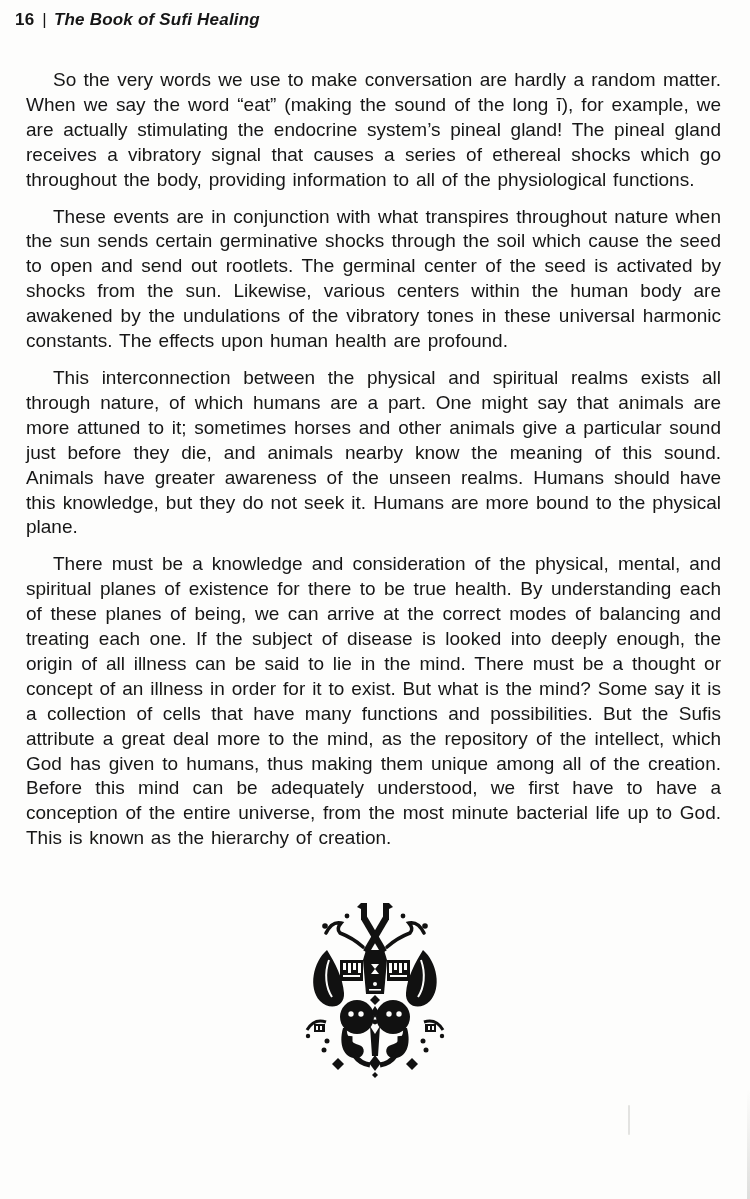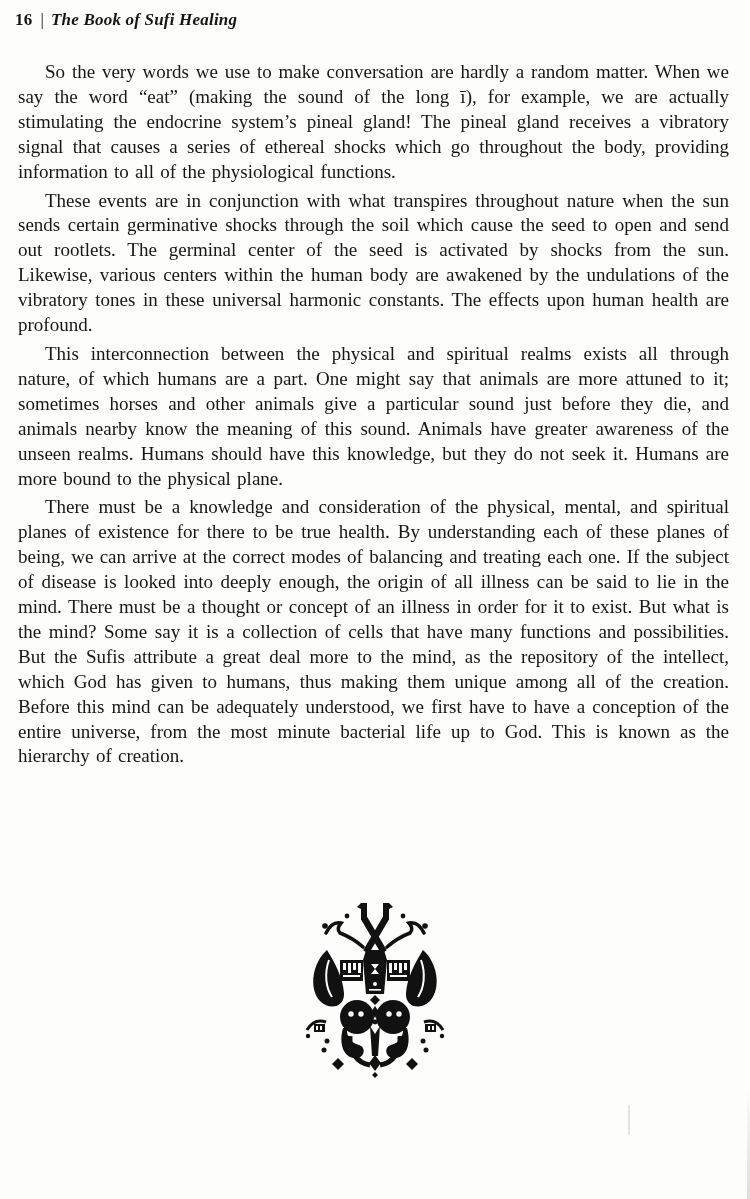--- a/index.html
+++ b/index.html
@@ -3,21 +3,21 @@
 <meta charset="utf-8">
 <style>
   html, body { margin: 0; padding: 0; background: #e8e8e6; }
   .page {
     position: relative;
     width: 750px;
     height: 1199px;
     margin: 0 auto;
     background: #fdfdfc;
     overflow: hidden;
-    font-family: Liberation Serif, serif;
+    font-family: Liberation Sans, sans-serif;
     color: #161616;
   }
   .running-header {
     position: absolute;
     top: 10px;
     left: 15px;
     font-size: 17px;
     font-weight: bold;
     letter-spacing: 0.2px;
     white-space: nowrap;
@@ -29,21 +29,21 @@
     position: absolute;
     top: 56px;
     left: 14px;
     width: 719px;
     font-size: 19px;
     line-height: 24.9px;
     text-align: justify;
     text-justify: inter-word;
     word-spacing: 1.5px;
   }
-  .body-text p { margin: 4px; text-indent: 27px; }
+  .body-text p { margin: 12px; text-indent: 27px; }
   .ornament-wrap {
     position: absolute;
     top: 900px;
     left: 50%;
     transform: translateX(-50%);
     width: 150px;
     height: 180px;
   }
   .edge-smudge {
     position: absolute;

